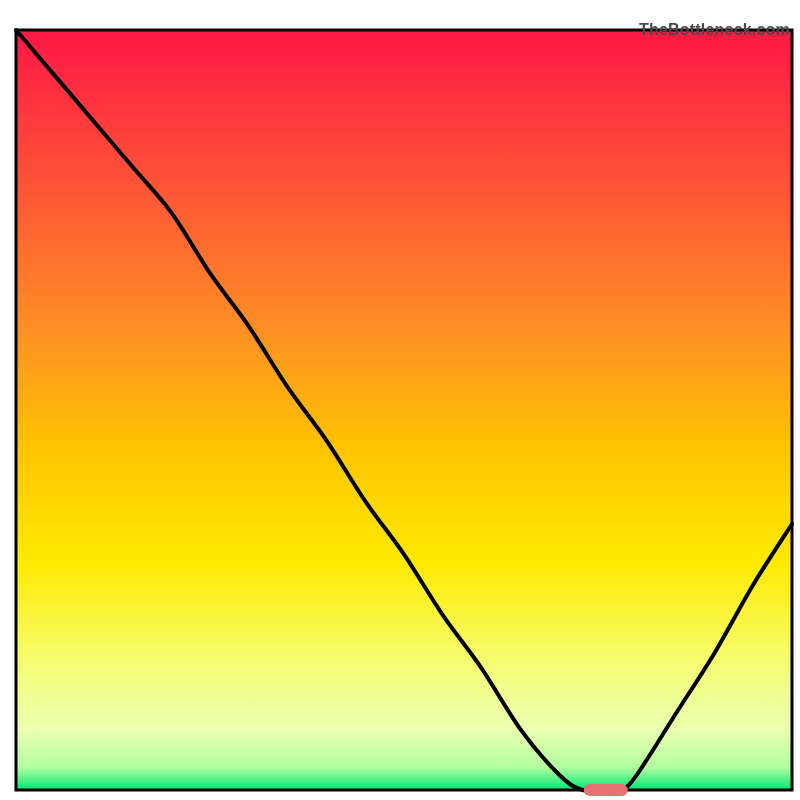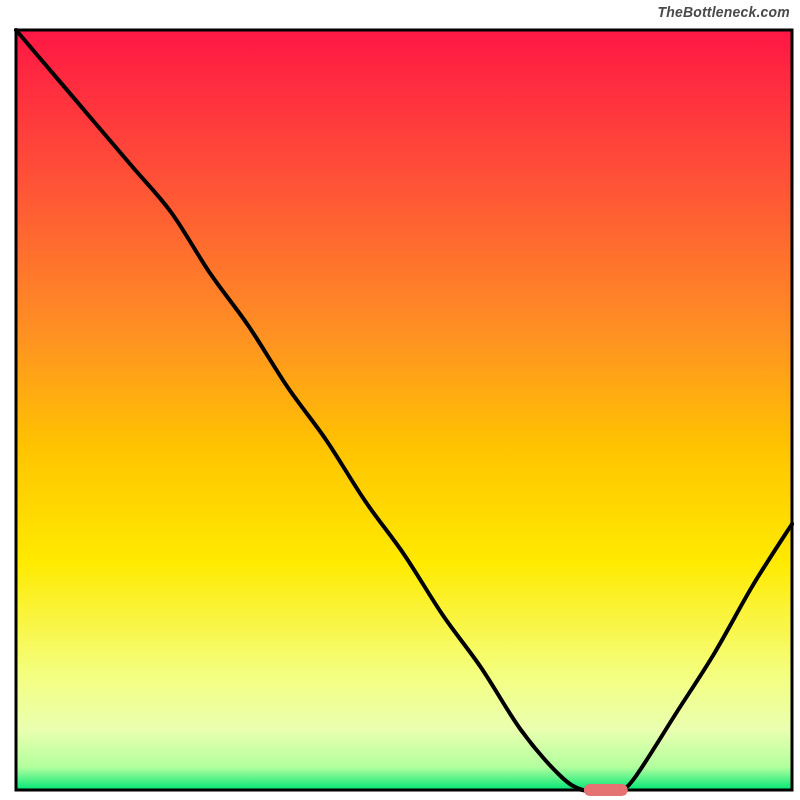--- a/index.html
+++ b/index.html
@@ -10,27 +10,26 @@
     background: #ffffff;
     font-family: Arial, Helvetica, sans-serif;
   }
   .container {
     position: relative;
     width: 800px;
     height: 800px;
   }
   .watermark {
     position: absolute;
-    top: 4px;
+    top: 21px;
     right: 10px;
-    font-size: 14px;
+    font-size: 16px;
     font-weight: 600;
     color: #4a4a4a;
     letter-spacing: 0.2px;
-    font-style: italic;
   }
   svg.chart {
     position: absolute;
     left: 0;
     top: 0;
     width: 800px;
     height: 800px;
     display: block;
   }
 </style>

